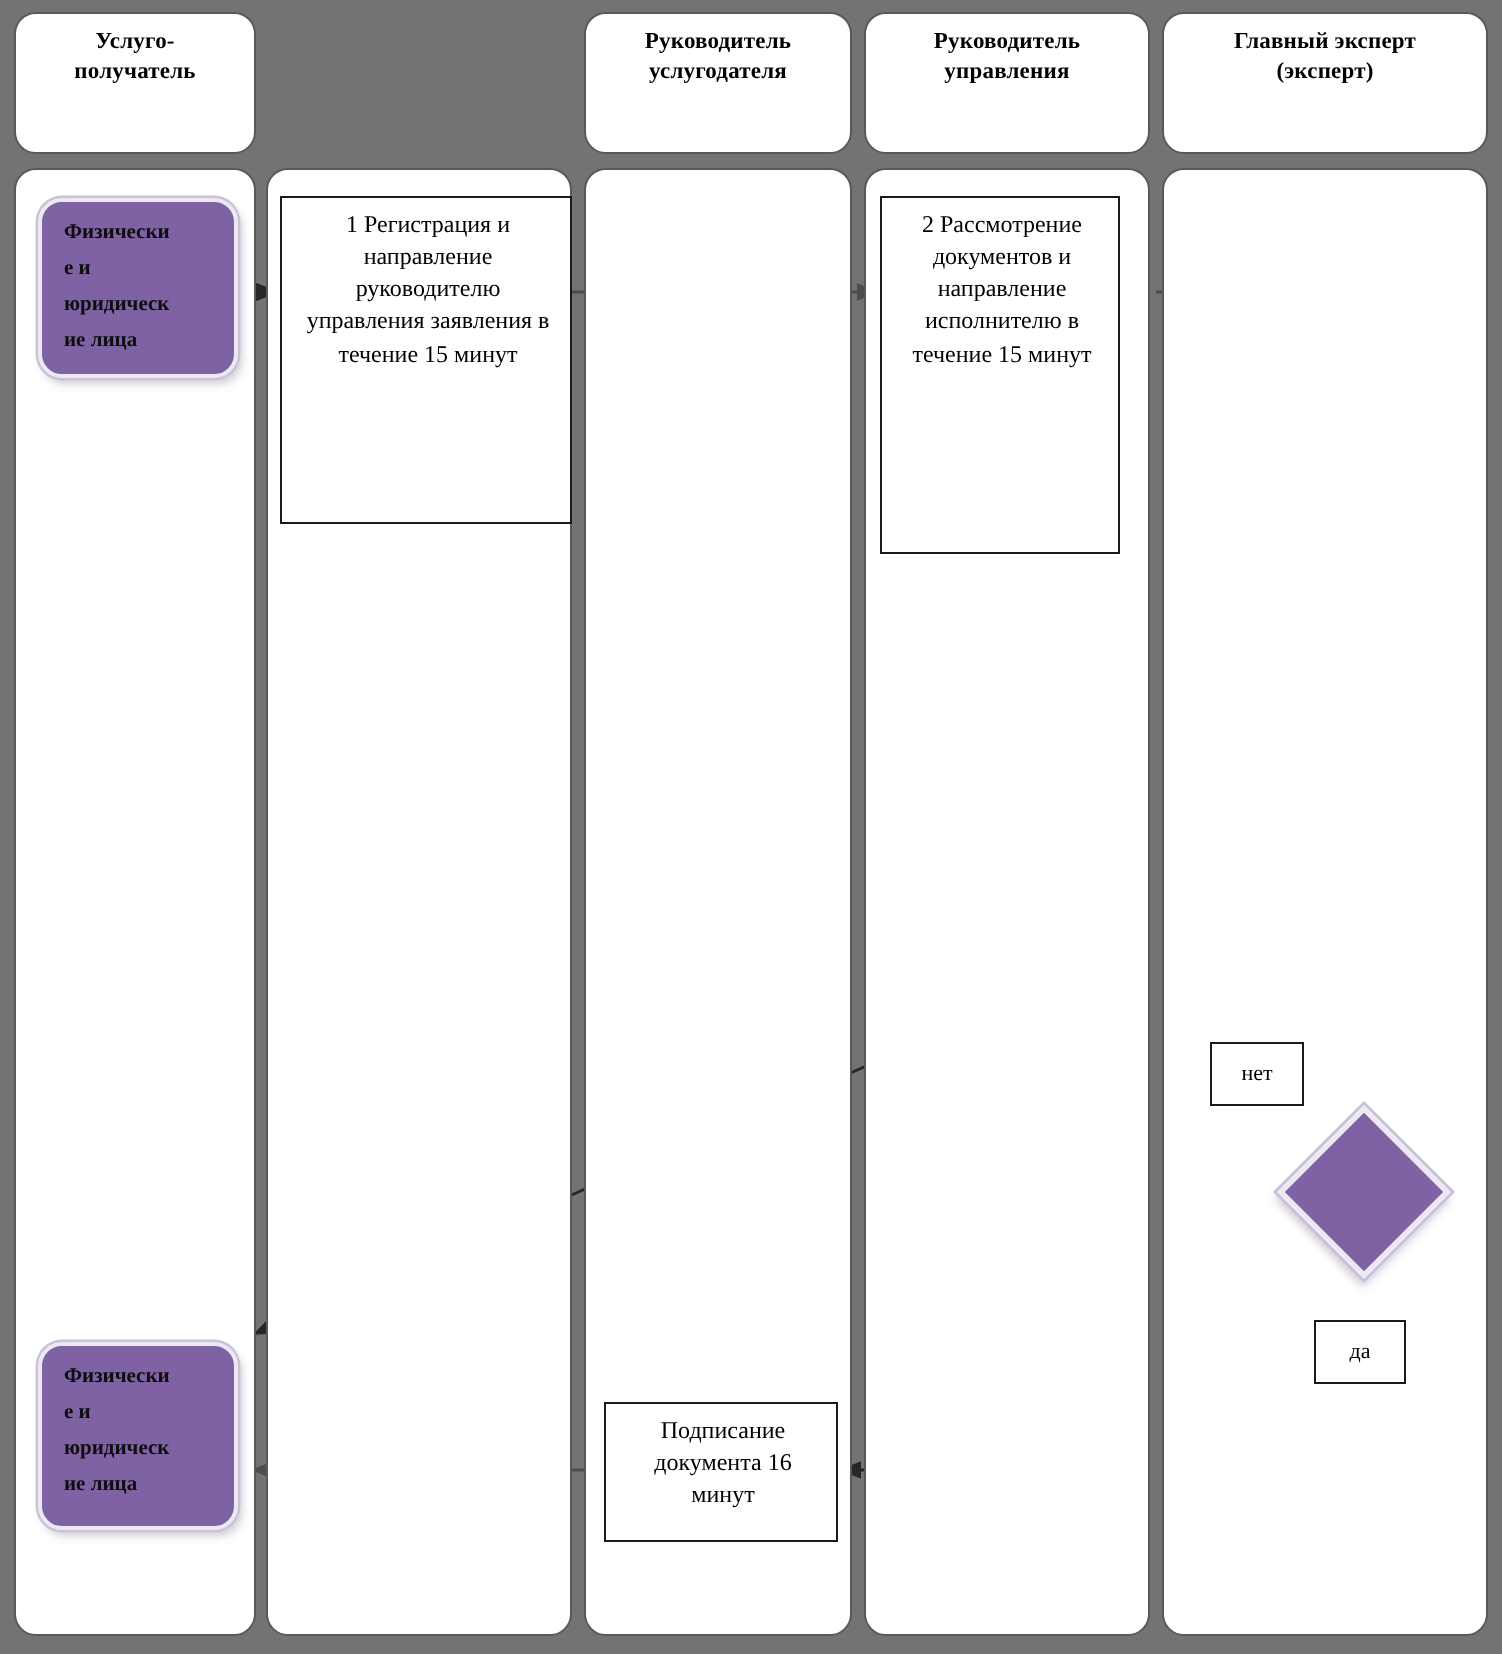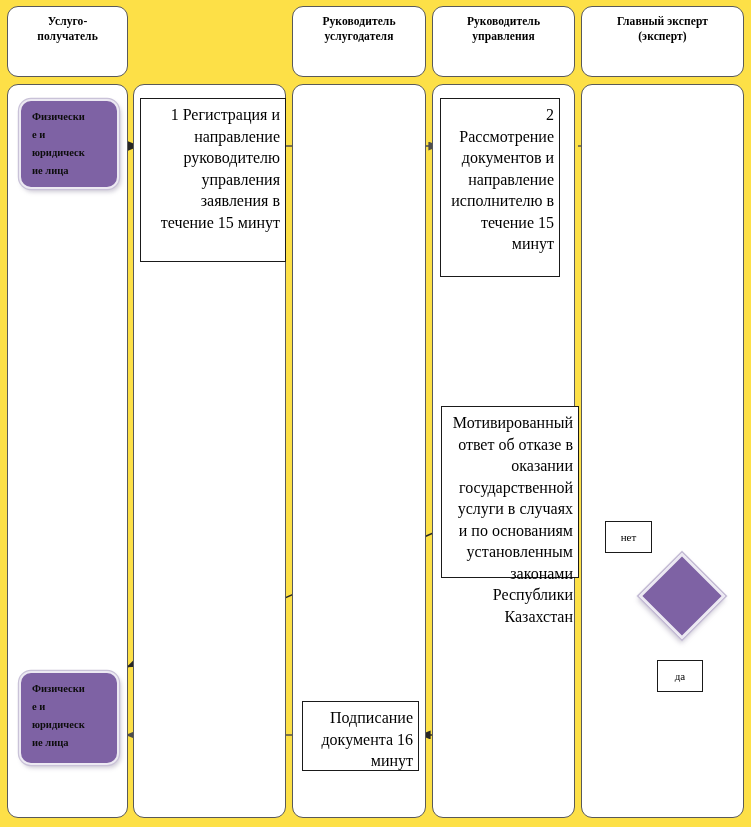--- a/index.html
+++ b/index.html
@@ -10,21 +10,21 @@
   body {
     width: 751px;
     height: 827px;
     font-family: "Liberation Serif", "DejaVu Serif", serif;
     overflow: hidden;
   }
   #canvas {
     position: relative;
     width: 751px;
     height: 827px;
-    background: #fde047;
+    background: #737373;
   }
 
   
   .lane-head {
     position: absolute;
     box-sizing: border-box;
     border: 1.5px solid #595959;
     border-radius: 11px;
     background: #ffffff;
     display: flex;
@@ -52,24 +52,24 @@
 
   
   .pbox {
     position: absolute;
     box-sizing: border-box;
     border: 1.4px solid #1a1a1a;
     background: #ffffff;
     padding: 5px 5px 4px 7px;
   }
   .pbox .txt {
-    font-size: 16px;
+    font-size: 12px;
     line-height: 1.345;
     color: #000000;
-    text-align: right;
+    text-align: center;
     display: block;
   }
 
   
   .lbox {
     position: absolute;
     box-sizing: border-box;
     border: 1.4px solid #1a1a1a;
     background: #ffffff;
     display: flex;
@@ -195,23 +195,20 @@
 
   <div class="pbox" style="left:140px; top:98px; width:146px; height:164px;">
     <span class="txt">1 Регистрация и направление руководителю управления заявления в течение 15 минут</span>
   </div>
 
   <div class="pbox" style="left:440px; top:98px; width:120px; height:179px;">
     <span class="txt">2 Рассмотрение документов и направление исполнителю в течение 15 минут</span>
   </div>
 
 
-  <div class="pbox" style="left:441px; top:406px; width:138px; height:172px;">
-    <span class="txt">Мотивированный ответ об отказе в оказании государственной услуги в случаях и по основаниям установленным законами Республики Казахстан</span>
-  </div>
 
   <div class="lbox" style="left:605px; top:521px; width:47px; height:32px;">
     <span class="txt">нет</span>
   </div>
 
   <div class="diamond-wrap" style="left:651px; top:565px; width:62px; height:62px;">
     <div class="diamond"></div>
   </div>
 
   <div class="lbox" style="left:657px; top:660px; width:46px; height:32px;">

